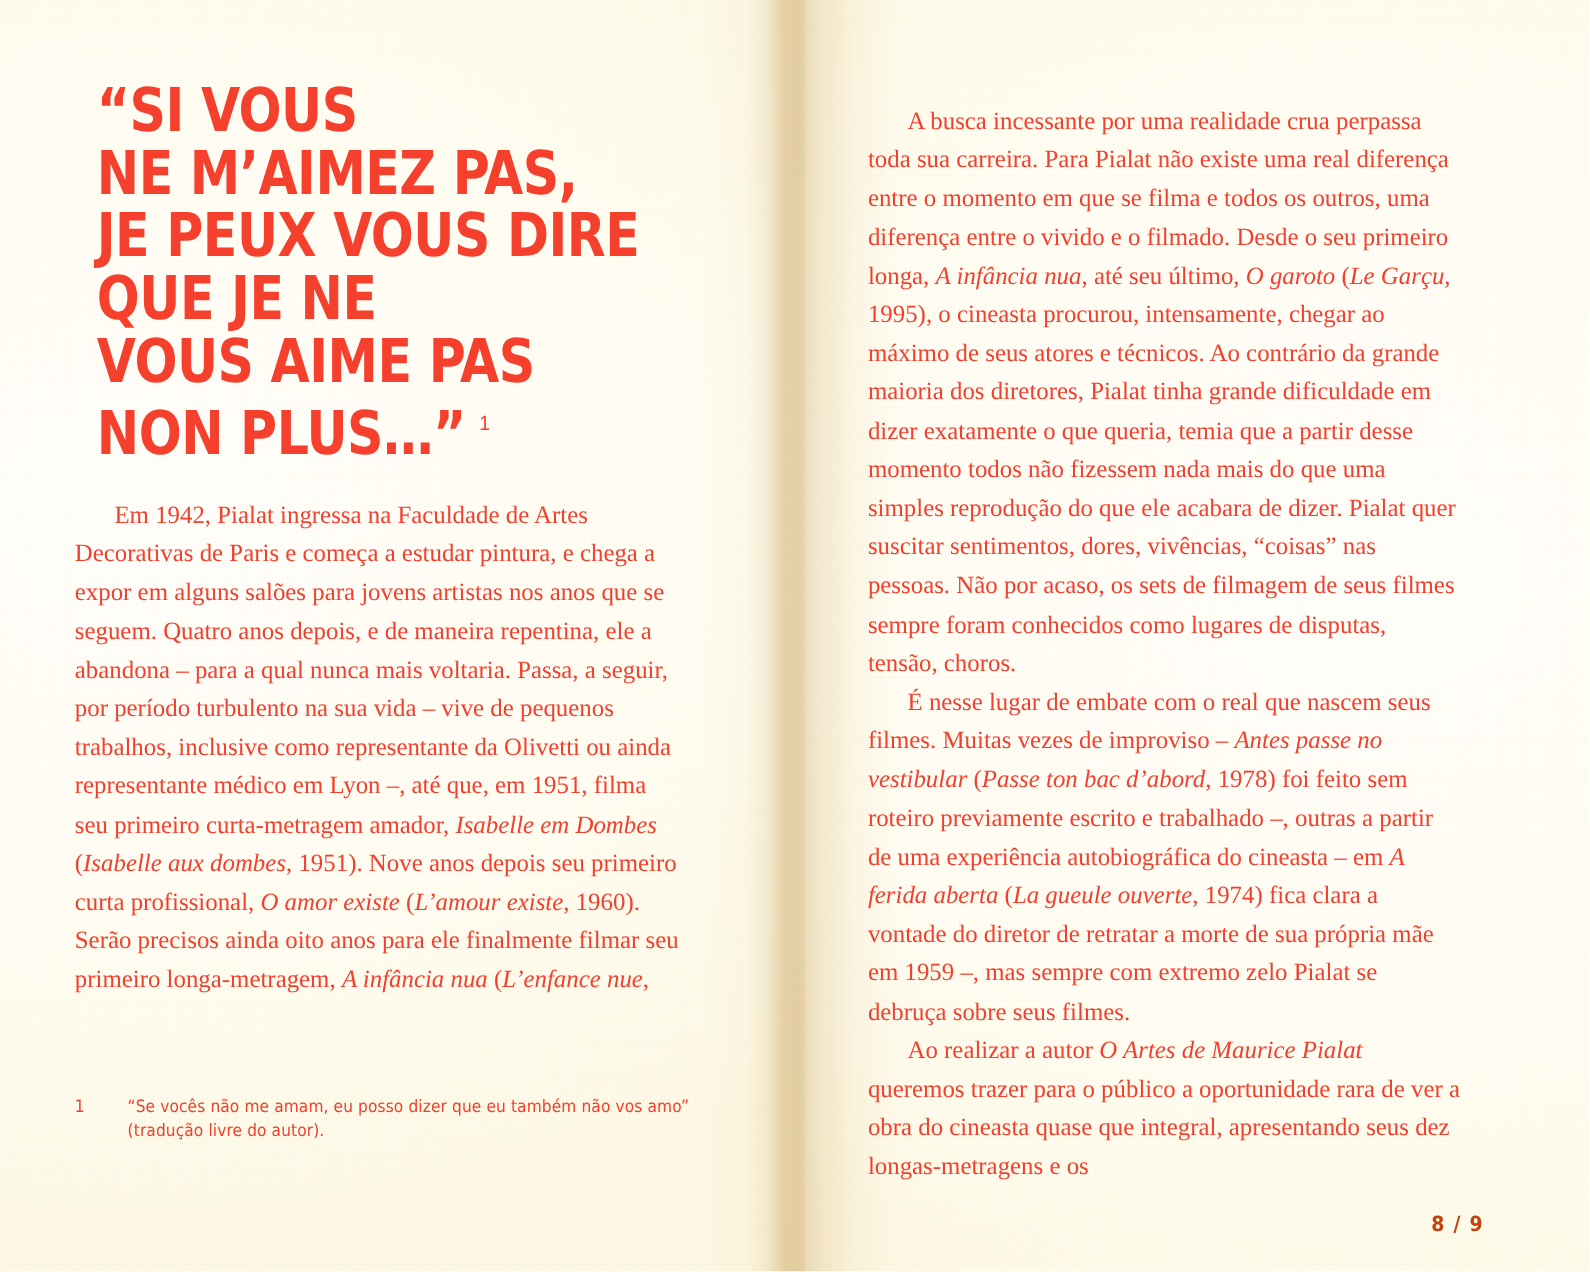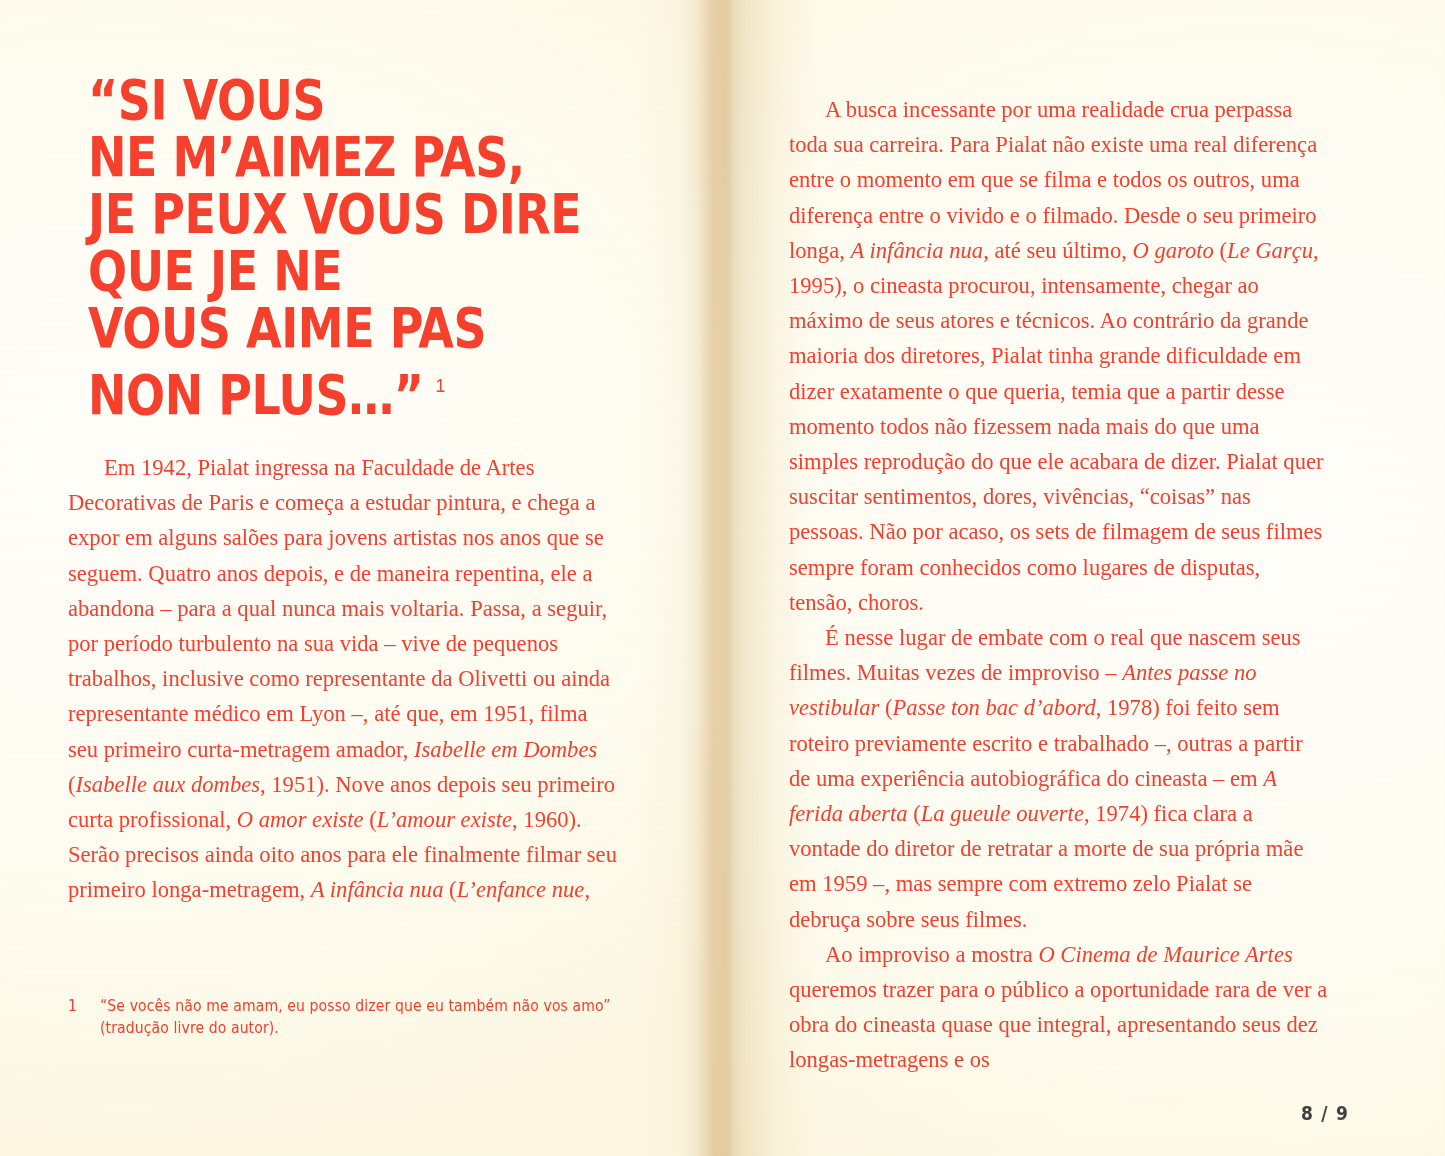--- a/index.html
+++ b/index.html
@@ -159,32 +159,33 @@
     font-size: 15.6px;
     line-height: 22px;
     letter-spacing: 0.1px;
   }
   #footnote .fn-num {
     width: 32px;
     flex: 0 0 32px;
   }
   #footnote .fn-text {
     flex: 1 1 auto;
+    margin-left: 16px;
   }
 
   
   #folio {
     position: absolute;
     right: 96px;
     bottom: 32px;
     font-family: "Liberation Sans Narrow", "DejaVu Sans Condensed", "Liberation Sans", sans-serif;
     font-weight: 700;
     font-size: 19px;
     letter-spacing: 1.2px;
-    color: #404040;
+    color: #c2410c;
   }
 </style>
 </head>
 <body>
 
 <div id="page-spread">
 
   <div class="paper-left">
     <div class="grain"></div>
   </div>
@@ -209,18 +210,18 @@
   </div>
 
   <div id="footnote">
     <span class="fn-num">1</span>
     <span class="fn-text">“Se vocês não me amam, eu posso dizer que eu também não vos amo” (tradução livre do autor).</span>
   </div>
 
   <div class="column" id="col-right">
     <p class="indent"><span>A busca incessante por uma realidade crua perpassa toda sua carreira. Para Pialat não existe uma real diferença entre o momento em que se filma e todos os outros, uma diferença entre o vivido e o filmado. Desde o seu primeiro longa, </span><i>A infância nua</i><span>, até seu último, </span><i>O garoto</i><span> (</span><i>Le Garçu</i><span>, 1995), o cineasta procurou, intensamente, chegar ao máximo de seus atores e técnicos. Ao contrário da grande maioria dos diretores, Pialat tinha grande dificuldade em dizer exatamente o que queria, temia que a partir desse momento todos não fizessem nada mais do que uma simples reprodução do que ele acabara de dizer. Pialat quer suscitar sentimentos, dores, vivências, “coisas” nas pessoas. Não por acaso, os sets de filmagem de seus filmes sempre foram conhecidos como lugares de disputas, tensão, choros.</span></p>
     <p class="indent"><span>É nesse lugar de embate com o real que nascem seus filmes. Muitas vezes de improviso – </span><i>Antes passe no vestibular</i><span> (</span><i>Passe ton bac d’abord</i><span>, 1978) foi feito sem roteiro previamente escrito e trabalhado –, outras a partir de uma experiência autobiográfica do cineasta – em </span><i>A ferida aberta</i><span> (</span><i>La gueule ouverte</i><span>, 1974) fica clara a vontade do diretor de retratar a morte de sua própria mãe em 1959 –, mas sempre com extremo zelo Pialat se debruça sobre seus filmes.</span></p>
-    <p class="indent"><span>Ao improviso a mostra </span><i>O Cinema de Maurice Artes</i><span> queremos trazer para o público a oportunidade rara de ver a obra do cineasta quase que integral, apresentando seus dez longas-metragens e os </span></p>
+    <p class="indent"><span>Ao realizar a autor </span><i>O Artes de Maurice Pialat</i><span> queremos trazer para o público a oportunidade rara de ver a obra do cineasta quase que integral, apresentando seus dez longas-metragens e os </span></p>
   </div>
 
   <div id="folio">8 / 9</div>
 
 </div>
 
 </body></html>

